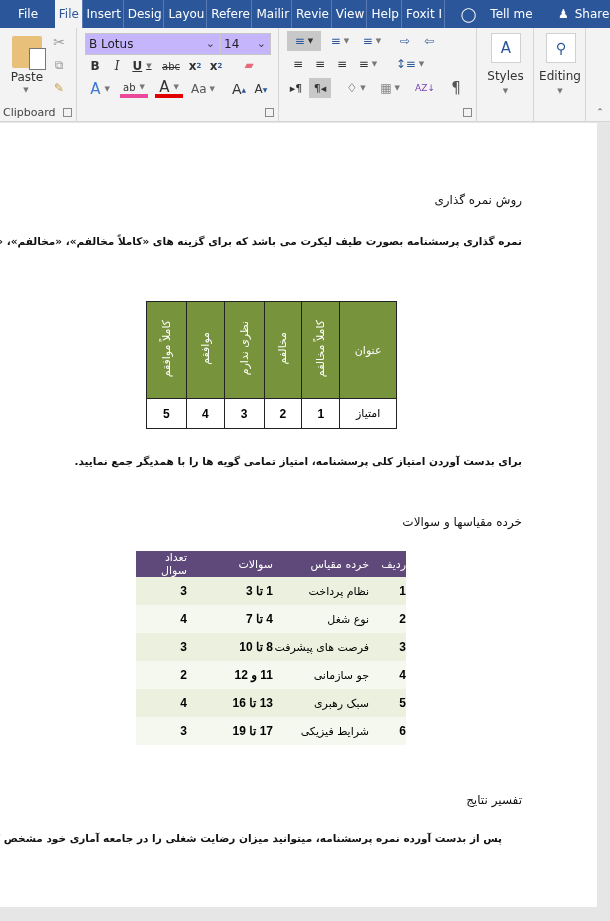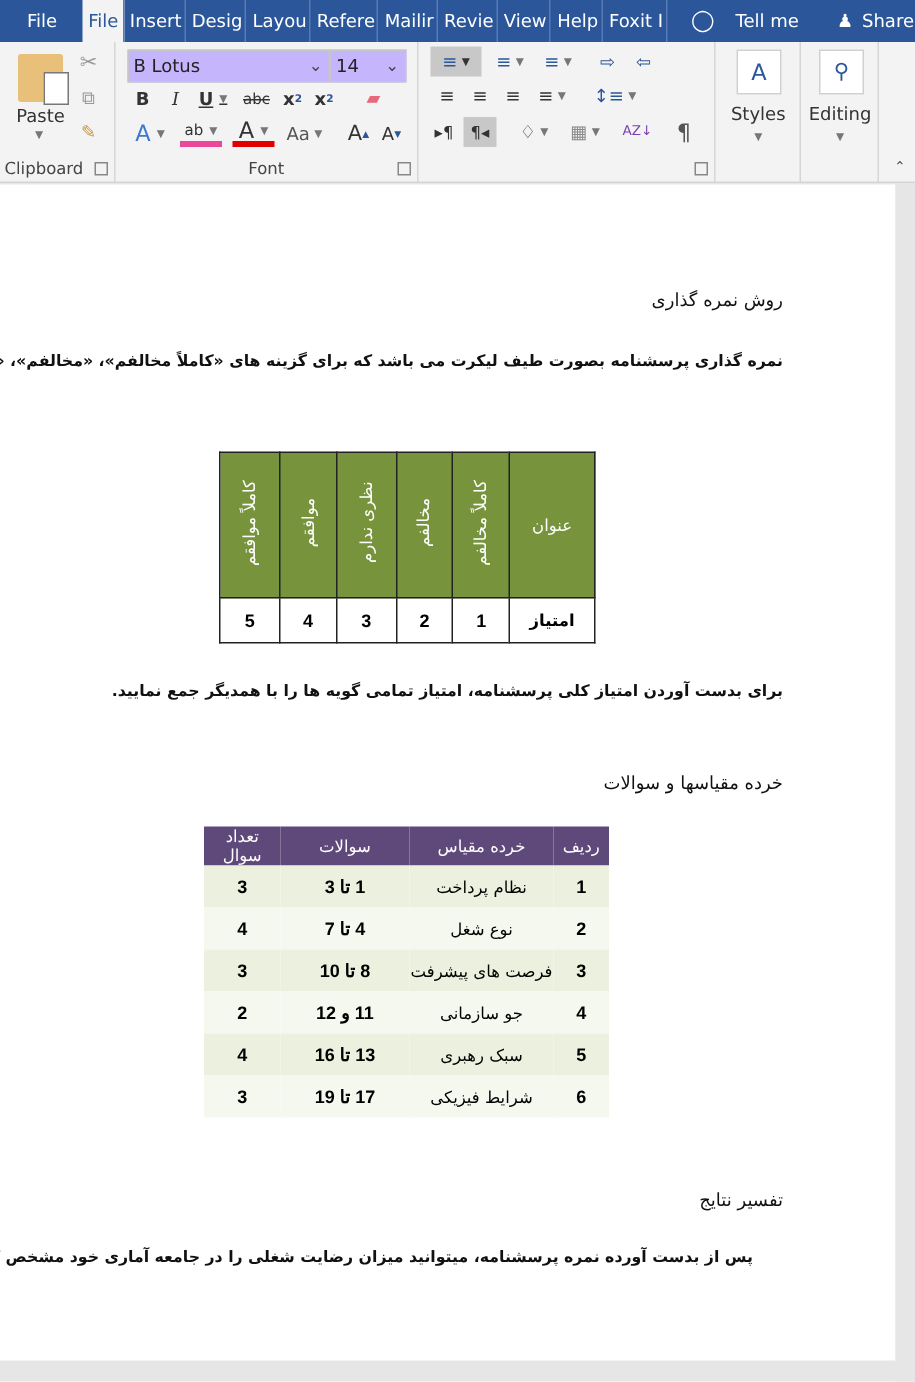--- a/index.html
+++ b/index.html
@@ -17,21 +17,21 @@
 .combo{position:absolute;background:#c4b5fd;border:1px solid #c6c6c6;height:22px;font-size:12px;line-height:20px;padding-left:3px;color:#222}
 .combo .chev{position:absolute;right:4px;top:0;color:#444;font-size:11px}
 .doc{position:absolute;left:0;top:123px;width:597px;height:784px;background:#fff;overflow:hidden}
 .scroll{position:absolute;left:597px;top:123px;width:13px;height:798px;background:#e6e6e6}
 .p{position:absolute;direction:rtl;font-family:"DejaVu Sans",sans-serif;color:#111;font-size:11px;white-space:nowrap}
 table{border-collapse:collapse;position:absolute;direction:rtl}
 .t1 td{border:1px solid #222;text-align:center;font-size:11px}
 .t1 .hdr td{background:#77933c;color:#fff;height:97px}
 .t1 .hdr td.v span{display:inline-block;writing-mode:vertical-rl;transform:rotate(180deg);white-space:nowrap}
 .t1 .val td{background:#fff;height:30px;font-weight:bold;font-family:"Liberation Sans",sans-serif;font-size:12px}
-.t2 td{text-align:center;font-size:11px;height:28px}
+.t2 td{text-align:right;font-size:11px;height:28px}
 .t2 .h td{background:#5f497a;color:#fff;height:26px}
 .t2 .r0 td{background:#ebf1de}
 .t2 .r1 td{background:#f5f8ef}
 .t2 .num{font-weight:bold;font-family:"Liberation Sans",sans-serif;font-size:12px}
 </style>
 </head>
 <body>
 
 <div class="tabs">
   <div class="tab file">File</div>
@@ -82,21 +82,20 @@
     <div class="ib" style="left:84px;top:30px;width:20px;height:16px;font-size:10px;text-decoration:line-through">abc</div>
     <div class="ib" style="left:110px;top:30px;width:16px;height:16px;font-weight:bold">x<sub style="font-size:7px;color:#2b579a">2</sub></div>
     <div class="ib" style="left:131px;top:30px;width:16px;height:16px;font-weight:bold">x<sup style="font-size:7px;color:#2b579a">2</sup></div>
     <div class="ib" style="left:163px;top:28px;width:18px;height:18px;color:#e86a7a">▰</div>
     <div class="ib" style="left:10px;top:52px;width:26px;height:18px;color:#3b7ad0;font-size:15px">A<span style="font-size:7px;color:#777;margin-left:4px">▼</span></div>
     <div class="ib" style="left:43px;top:52px;width:28px;height:18px;font-size:10px;border-bottom:4px solid #ec4899">ab<span style="font-size:7px;color:#777;margin-left:4px">▼</span></div>
     <div class="ib" style="left:78px;top:52px;width:28px;height:18px;font-size:15px;border-bottom:4px solid #e00000">A<span style="font-size:7px;color:#777;margin-left:4px">▼</span></div>
     <div class="ib" style="left:112px;top:52px;width:28px;height:18px;color:#555">Aa<span style="font-size:7px;color:#777;margin-left:3px">▼</span></div>
     <div class="ib" style="left:154px;top:52px;width:16px;height:18px;font-size:14px">A<sup style="font-size:6px;color:#2b579a">▲</sup></div>
     <div class="ib" style="left:176px;top:52px;width:16px;height:18px;font-size:12px">A<sup style="font-size:6px;color:#2b579a">▼</sup></div>
-    <div class="glabel">Font</div>
     <div class="launcher"></div>
   </div>
 
   <div class="grp" style="left:279px;width:198px">
     <div class="ib" style="left:8px;top:3px;width:34px;height:20px;background:#c8c8c8;font-size:12px;color:#2b579a">≡<span style="font-size:7px;color:#333;margin-left:3px">▼</span></div>
     <div class="ib" style="left:46px;top:3px;width:30px;height:20px;color:#2b579a">≡<span style="font-size:7px;color:#777;margin-left:3px">▼</span></div>
     <div class="ib" style="left:78px;top:3px;width:30px;height:20px;color:#2b579a">≡<span style="font-size:7px;color:#777;margin-left:3px">▼</span></div>
     <div class="ib" style="left:116px;top:3px;width:20px;height:20px;color:#2b579a">⇨</div>
     <div class="ib" style="left:140px;top:3px;width:20px;height:20px;color:#2b579a">⇦</div>
     <div class="ib" style="left:10px;top:27px;width:18px;height:18px">≡</div>
@@ -134,21 +133,21 @@
     <tbody>
         <tr class="hdr">
       <td style="width:57px"><span>عنوان</span></td>
       <td class="v" style="width:38px"><span>کاملاً مخالفم</span></td>
       <td class="v" style="width:38px"><span>مخالفم</span></td>
       <td class="v" style="width:40px"><span>نظری ندارم</span></td>
       <td class="v" style="width:38px"><span>موافقم</span></td>
       <td class="v" style="width:40px"><span>کاملاً موافقم</span></td>
     </tr>
     <tr class="val">
-      <td style="font-weight:bold;font-family:'DejaVu Sans',sans-serif;font-size:11px">امتیاز</td>
+      <td style="font-weight:normal;font-family:'DejaVu Sans',sans-serif;font-size:11px">امتیاز</td>
       <td>1</td>
       <td>2</td>
       <td>3</td>
       <td>4</td>
       <td>5</td>
     </tr>
   </tbody>
     </table>
 
   <div class="p" style="right:75px;top:332px;font-weight:bold;font-size:10.5px">برای بدست آوردن امتیاز کلی پرسشنامه، امتیاز تمامی گویه ها را با همدیگر جمع نمایید.</div>

